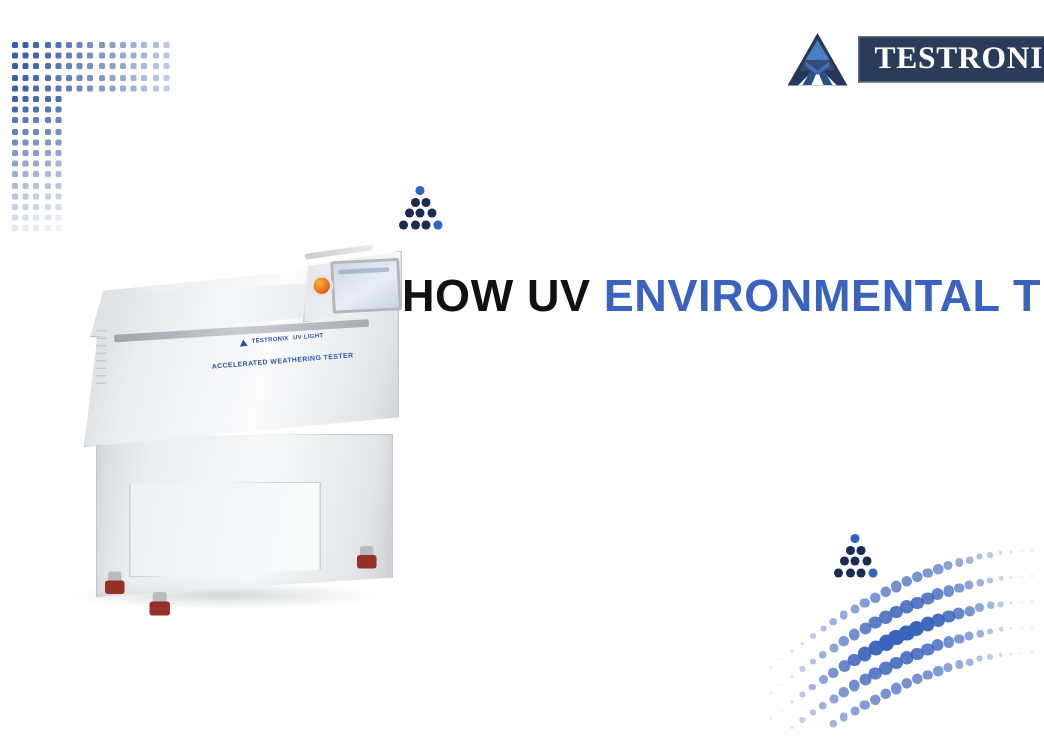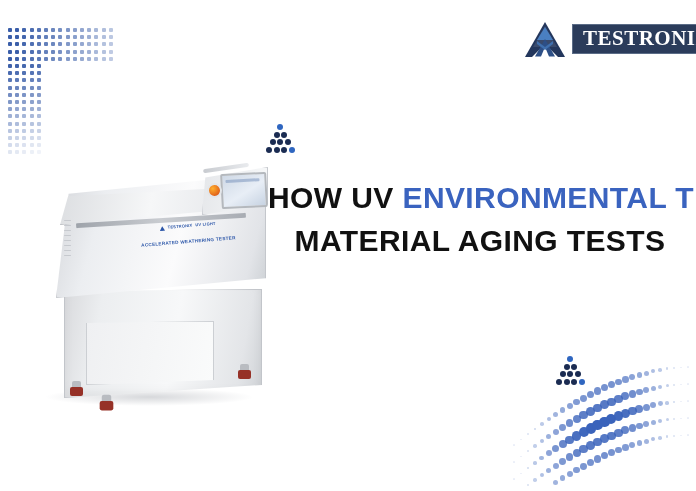--- a/index.html
+++ b/index.html
@@ -459,21 +459,20 @@
         <path d="M13 21 L21 27 L29 21 L29 24 L21 30 L13 24 Z" fill="#3f6fae"></path>
       </svg>
     </span>
     <span class="logo-box">
       <span class="logo-word">TESTRONIX</span>
     </span>
   </div>
 
   <div class="headline nosel">
     <span class="ln"><span class="k">HOW UV</span><span class="k">&nbsp;</span><span class="b">ENVIRONMENTAL TEST</span></span>
-    <span class="ln"><span class="k">MATERIAL AGING TESTS</span></span>
   </div>
 
   <div class="machine">
     <div class="m-shadow"></div>
 
     <div class="m-lower"></div>
     <div class="m-lowerdoor"></div>
 
     <div class="m-upper"></div>
     <div class="m-lid"></div>

